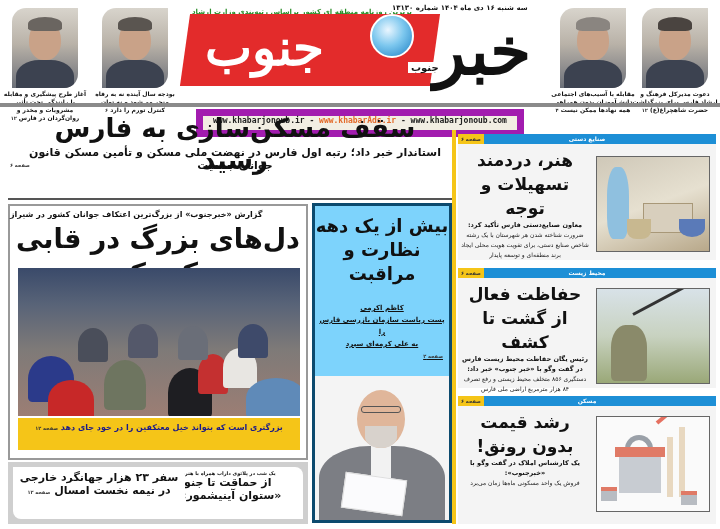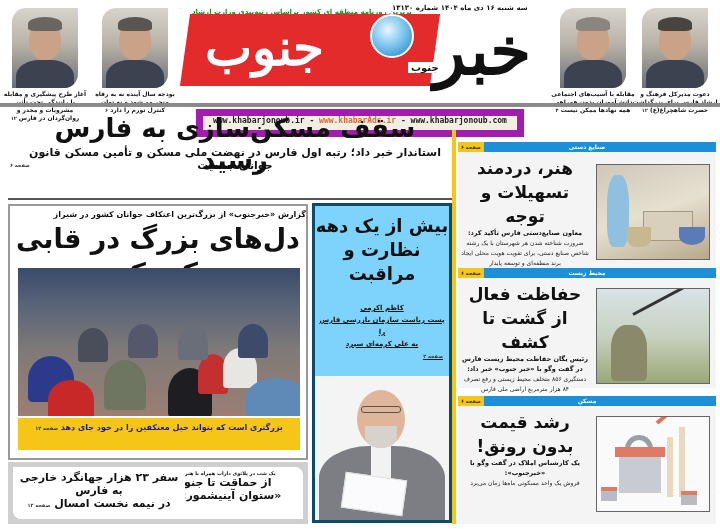--- a/index.html
+++ b/index.html
@@ -30,21 +30,21 @@
   .rule-top { left: 0; top: 103px; width: 720px; height: 4px; background: #8a8a8a; }
 
   
   .main-head { left: 20px; top: 112px; width: 430px; text-align: center; font-size: 26px; font-weight: bold; line-height: 32px; }
   .main-sub { left: 20px; top: 146px; width: 430px; text-align: center; font-size: 11px; font-weight: bold; }
   .page-ref { font-size: 5px; font-weight: bold; color: #333; }
   .rule-mid { left: 8px; top: 198px; width: 447px; height: 2px; background: #555; }
 
   
   .lead-box { left: 8px; top: 204px; width: 300px; height: 256px; border: 2px solid #999; background: #fff; }
-  .lead-kicker { position: absolute; top: 4px; width: 100%; text-align: right; font-size: 8px; font-weight: bold; }
+  .lead-kicker { position: absolute; top: 4px; width: 100%; text-align: left; font-size: 8px; font-weight: bold; }
   .lead-title { position: absolute; top: 16px; width: 100%; text-align: center; font-size: 27px; font-weight: bold; line-height: 34px; }
   .lead-photo { position: absolute; left: 8px; top: 62px; width: 282px; height: 148px; overflow: hidden;
                 background: linear-gradient(180deg,#3a4a6a 0%,#596478 25%,#7e7a78 55%,#9c7e74 100%); }
   .crowd { position: absolute; border-radius: 50% 50% 10% 10%; }
   .lead-cap { position: absolute; left: 8px; top: 212px; width: 282px; height: 32px; background: #f5c518;
               font-size: 8px; font-weight: bold; text-align: center; line-height: 13px; padding-top: 3px; color: #1a1a8a; }
 
   
   .bottom-strip { left: 8px; top: 462px; width: 300px; height: 62px; background: #cfcfcf; }
   .mini-box { position: absolute; top: 5px; width: 172px; height: 52px; background: #fff; border-radius: 0 8px 0 8px; text-align: center; }
@@ -169,21 +169,20 @@
   <div class="mini-box" style="right:5px;">
     <div class="mini-kicker">یک شب در پلاتوی داراب همراه با هنرمندان تئاتر</div>
     <div class="mini-title">از حماقت تا جنون با</div>
     <div class="mini-title">
       <span>«ستوان آینیشمور»</span>
       <span class="page-ref">صفحه ۱۶</span>
     </div>
   </div>
   <div class="mini-box" style="left:5px;">
     <div class="mini-title" style="margin-top:4px;">سفر ۲۳ هزار جهانگرد خارجی</div>
-    <div class="mini-title">به فارس</div>
     <div class="mini-title">
       <span>در نیمه نخست امسال</span>
       <span class="page-ref">صفحه ۱۲</span>
     </div>
   </div>
 </div>
 
 <div class="abs mid-col">
   <div class="mid-title">
     <div>بیش از یک دهه</div>
@@ -202,21 +201,21 @@
     <div class="mp-beard"></div>
     <div class="mp-glass"></div>
     <div class="mp-paper"></div>
   </div>
 </div>
 
 <div class="abs yellow-edge"></div>
 
 <div class="abs right-col">
 
-  <div class="r-sec" style="top:8px;height:126px;">
+  <div class="r-sec" style="top:0;height:126px;">
     <div class="r-bar">صنایع دستی</div>
     <div class="r-pg">صفحه ۶</div>
     <div class="r-text" style="top:14px;">
       <div class="r-title">هنر، دردمند</div>
       <div class="r-title">تسهیلات و توجه</div>
       <div class="r-lead">معاون صنایع‌دستی فارس تأکید کرد:</div>
       <div class="r-body">ضرورت شناخته شدن هر شهرستان با یک رشته شاخص صنایع دستی، برای تقویت هویت محلی ایجاد برند منطقه‌ای و توسعه پایدار</div>
     </div>
     <div class="r-photo" style="top:22px; background:linear-gradient(160deg,#cfc8b8 0%,#e6e0d0 50%,#b8a88a 100%);">
       <div style="position:absolute;left:10px;top:10px;width:22px;height:72px;border-radius:40% 40% 30% 30%;background:#8fc0df;"></div>

